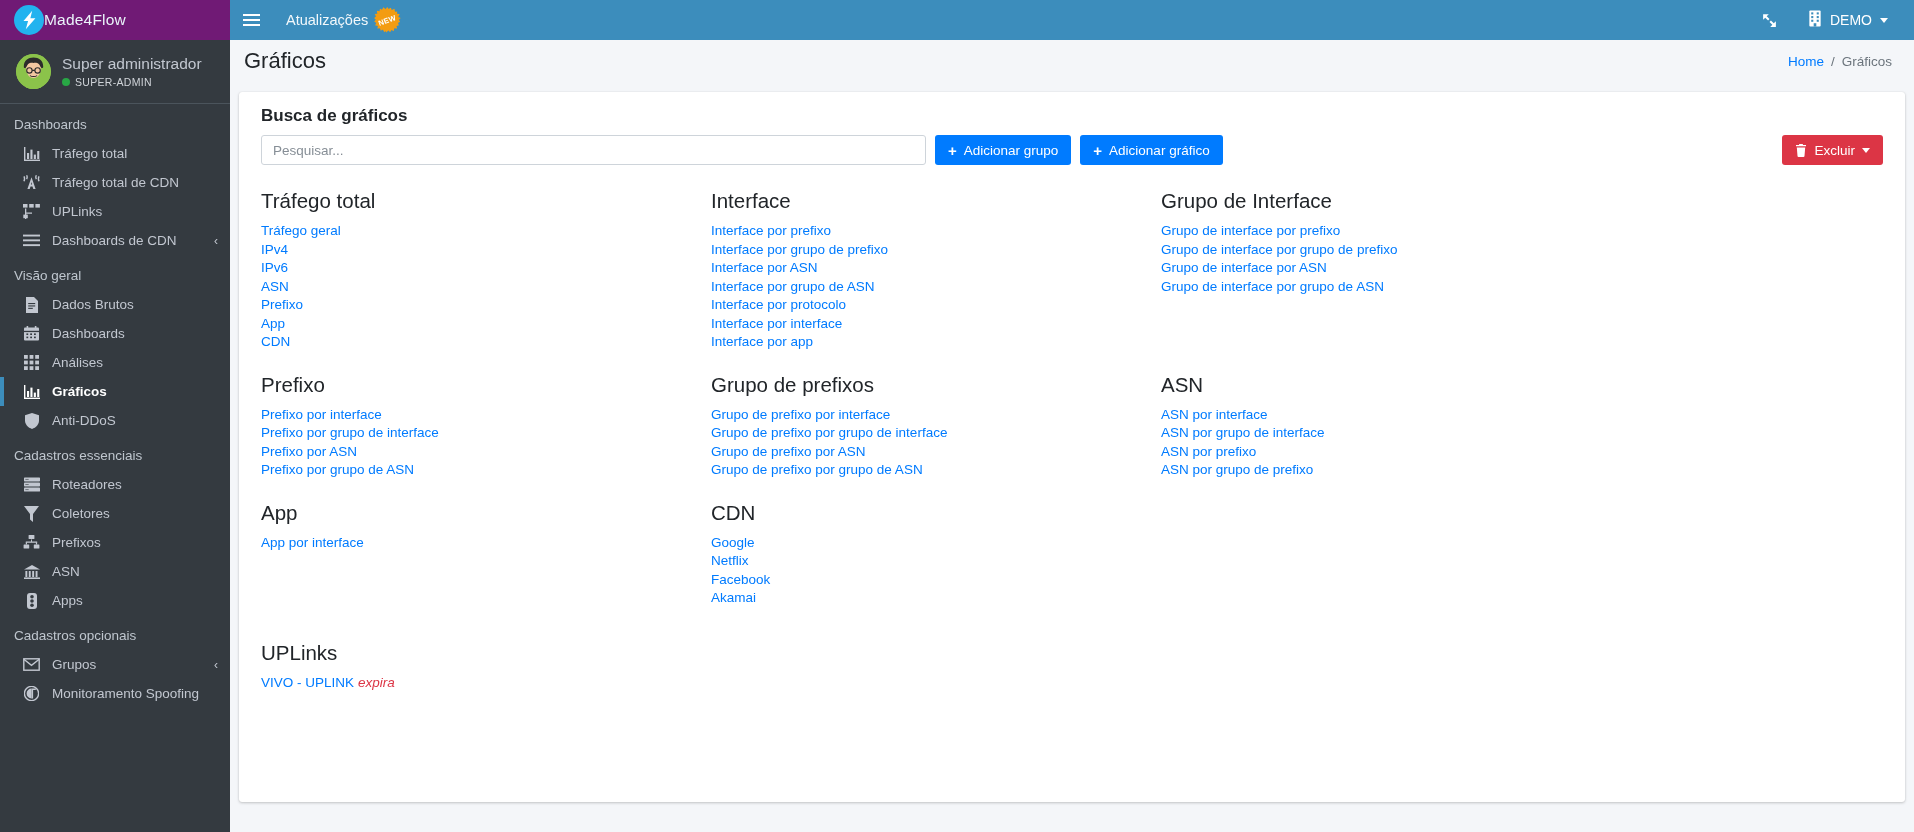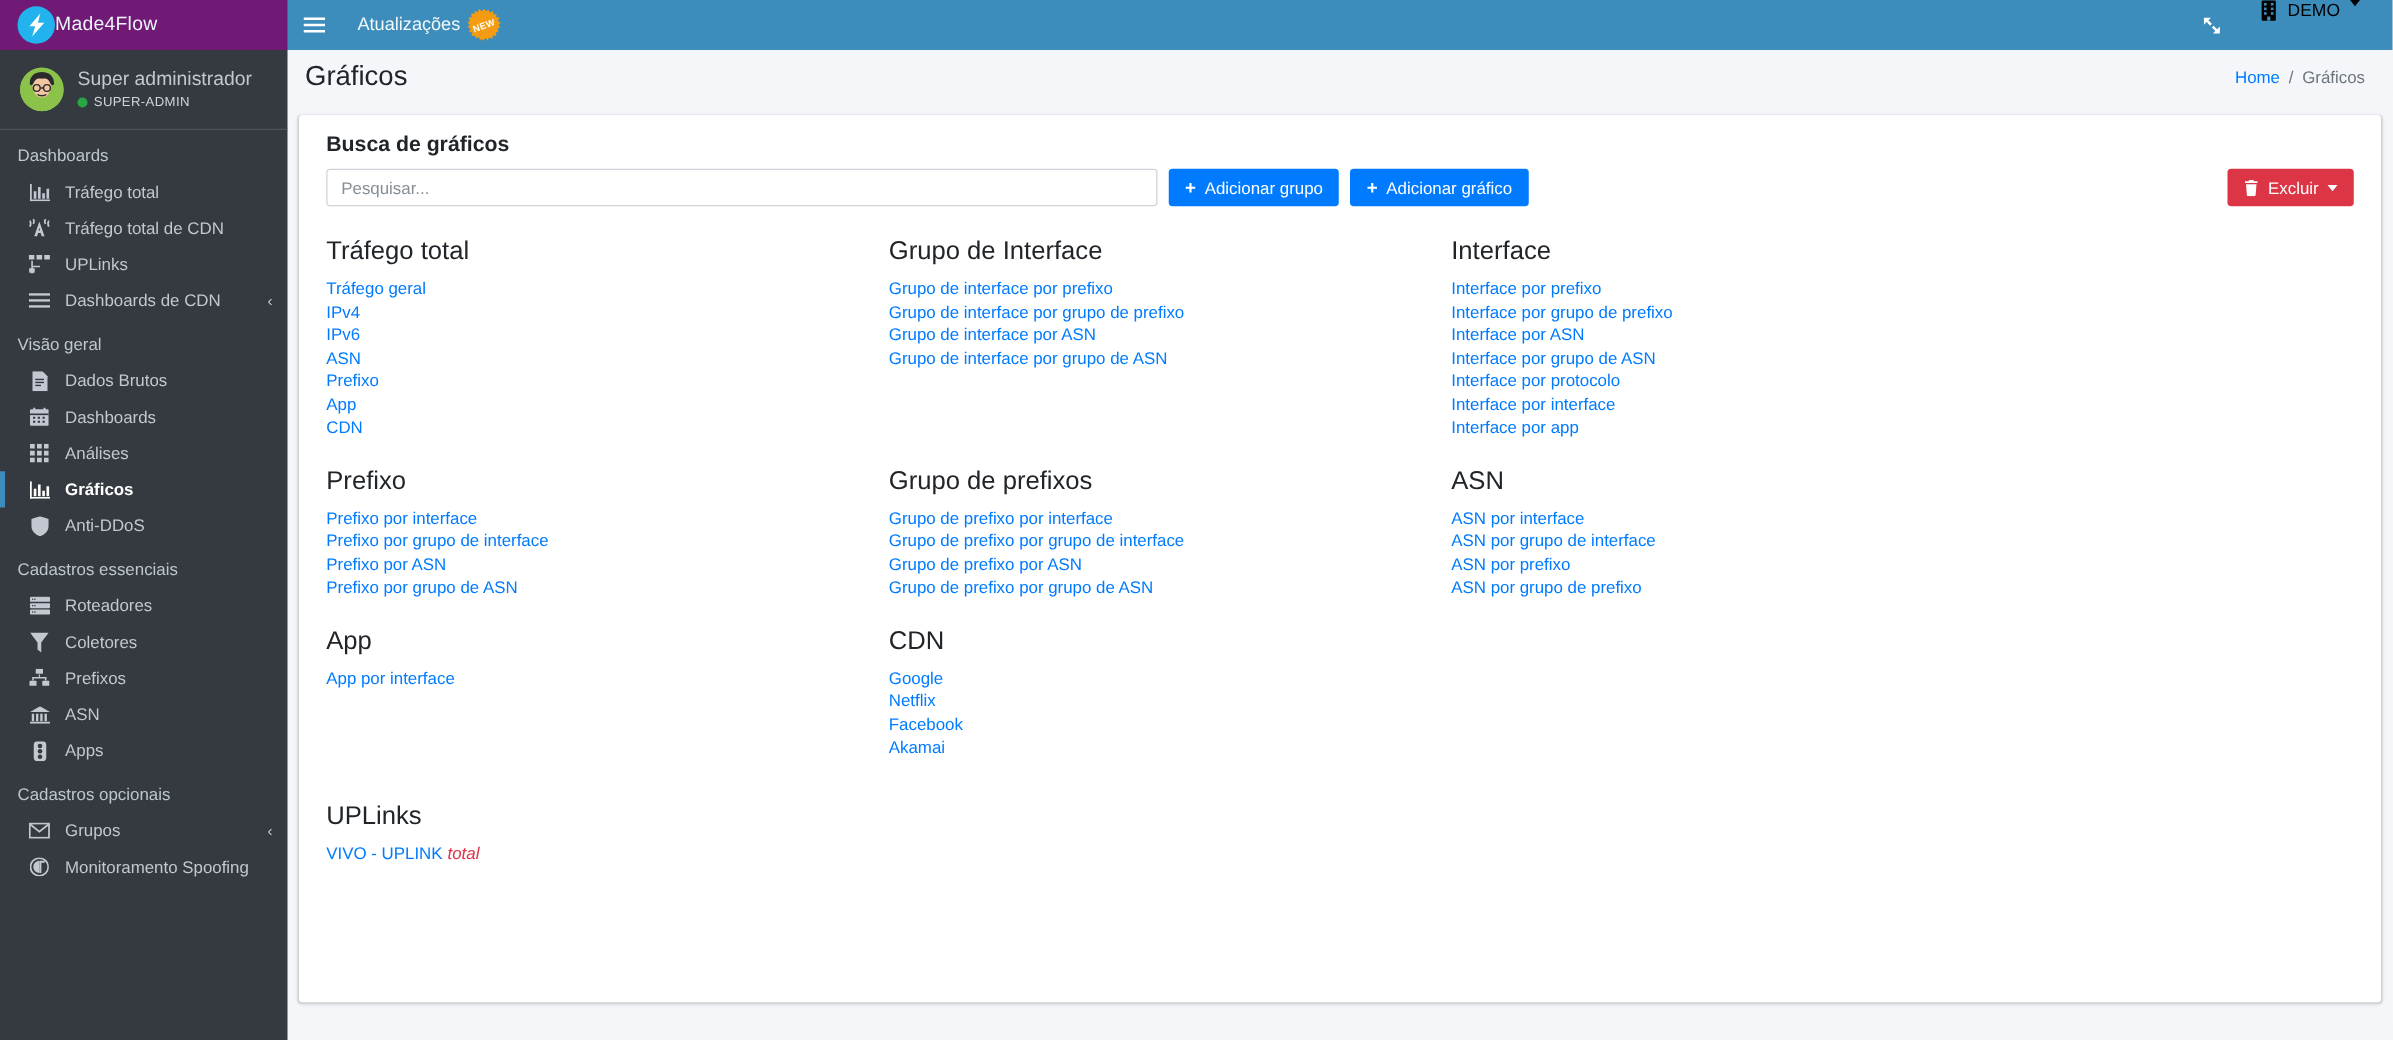--- a/index.html
+++ b/index.html
@@ -89,23 +89,23 @@
     height: 40px;
     padding-right: 16px;
     gap: 6px;
   }
   .tb-icon-btn {
     display: flex; align-items: center; justify-content: center;
     height: 40px; padding: 0 14px;
     color: #fff; cursor: pointer;
   }
   .tb-company {
-    display: flex; gap: 8px;
+    display: flex; align-items: center; gap: 8px;
     height: 40px; padding: 0 10px;
-    color: #000000; font-size: 14px;
+    color: #ffffff; font-size: 14px;
     cursor: pointer;
   }
   .caret-down {
     width: 0; height: 0;
     border-left: 4.5px solid transparent;
     border-right: 4.5px solid transparent;
     border-top: 5px solid currentColor;
     display: inline-block;
   }
 
@@ -647,41 +647,41 @@
             <a><span>Tráfego geral</span></a>
             <a><span>IPv4</span></a>
             <a><span>IPv6</span></a>
             <a><span>ASN</span></a>
             <a><span>Prefixo</span></a>
             <a><span>App</span></a>
             <a><span>CDN</span></a>
           </div>
         </div>
         <div class="grp">
-          <div class="grp-title">Grupo de Interface</div>
-          <div class="grp-links">
-            <a><span>Grupo de interface por prefixo</span></a>
-            <a><span>Grupo de interface por grupo de prefixo</span></a>
-            <a><span>Grupo de interface por ASN</span></a>
-            <a><span>Grupo de interface por grupo de ASN</span></a>
-          </div>
-        </div>
-        <div class="grp">
           <div class="grp-title">Interface</div>
           <div class="grp-links">
             <a><span>Interface por prefixo</span></a>
             <a><span>Interface por grupo de prefixo</span></a>
             <a><span>Interface por ASN</span></a>
             <a><span>Interface por grupo de ASN</span></a>
             <a><span>Interface por protocolo</span></a>
             <a><span>Interface por interface</span></a>
             <a><span>Interface por app</span></a>
           </div>
         </div>
         <div class="grp">
+          <div class="grp-title">Grupo de Interface</div>
+          <div class="grp-links">
+            <a><span>Grupo de interface por prefixo</span></a>
+            <a><span>Grupo de interface por grupo de prefixo</span></a>
+            <a><span>Grupo de interface por ASN</span></a>
+            <a><span>Grupo de interface por grupo de ASN</span></a>
+          </div>
+        </div>
+        <div class="grp">
           <div class="grp-title">Prefixo</div>
           <div class="grp-links">
             <a><span>Prefixo por interface</span></a>
             <a><span>Prefixo por grupo de interface</span></a>
             <a><span>Prefixo por ASN</span></a>
             <a><span>Prefixo por grupo de ASN</span></a>
           </div>
         </div>
         <div class="grp">
           <div class="grp-title">Grupo de prefixos</div>
@@ -712,18 +712,18 @@
           <div class="grp-links">
             <a><span>Google</span></a>
             <a><span>Netflix</span></a>
             <a><span>Facebook</span></a>
             <a><span>Akamai</span></a>
           </div>
         </div>
         <div class="grp uplinks">
           <div class="grp-title">UPLinks</div>
           <div class="grp-links">
-            <a><span>VIVO - UPLINK</span><span class="link-custom">total</span></a>
+            <a><span>VIVO - UPLINK</span><span class="link-custom">expira</span></a>
           </div>
         </div>
       </div>
   </div>
 </div>
 
 </body></html>

